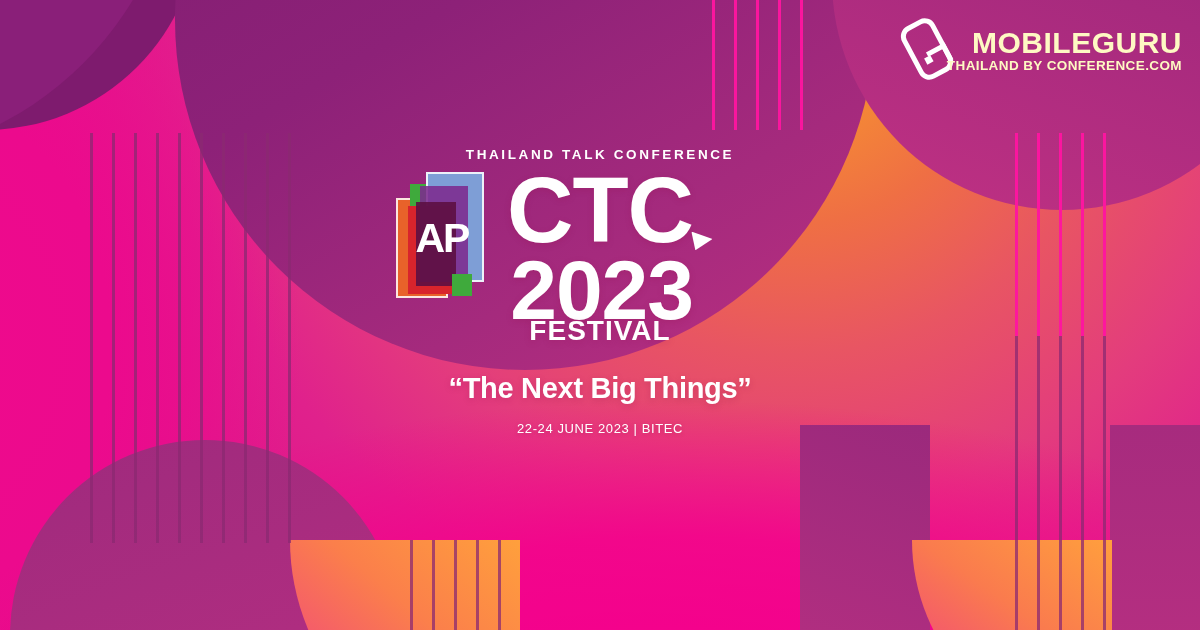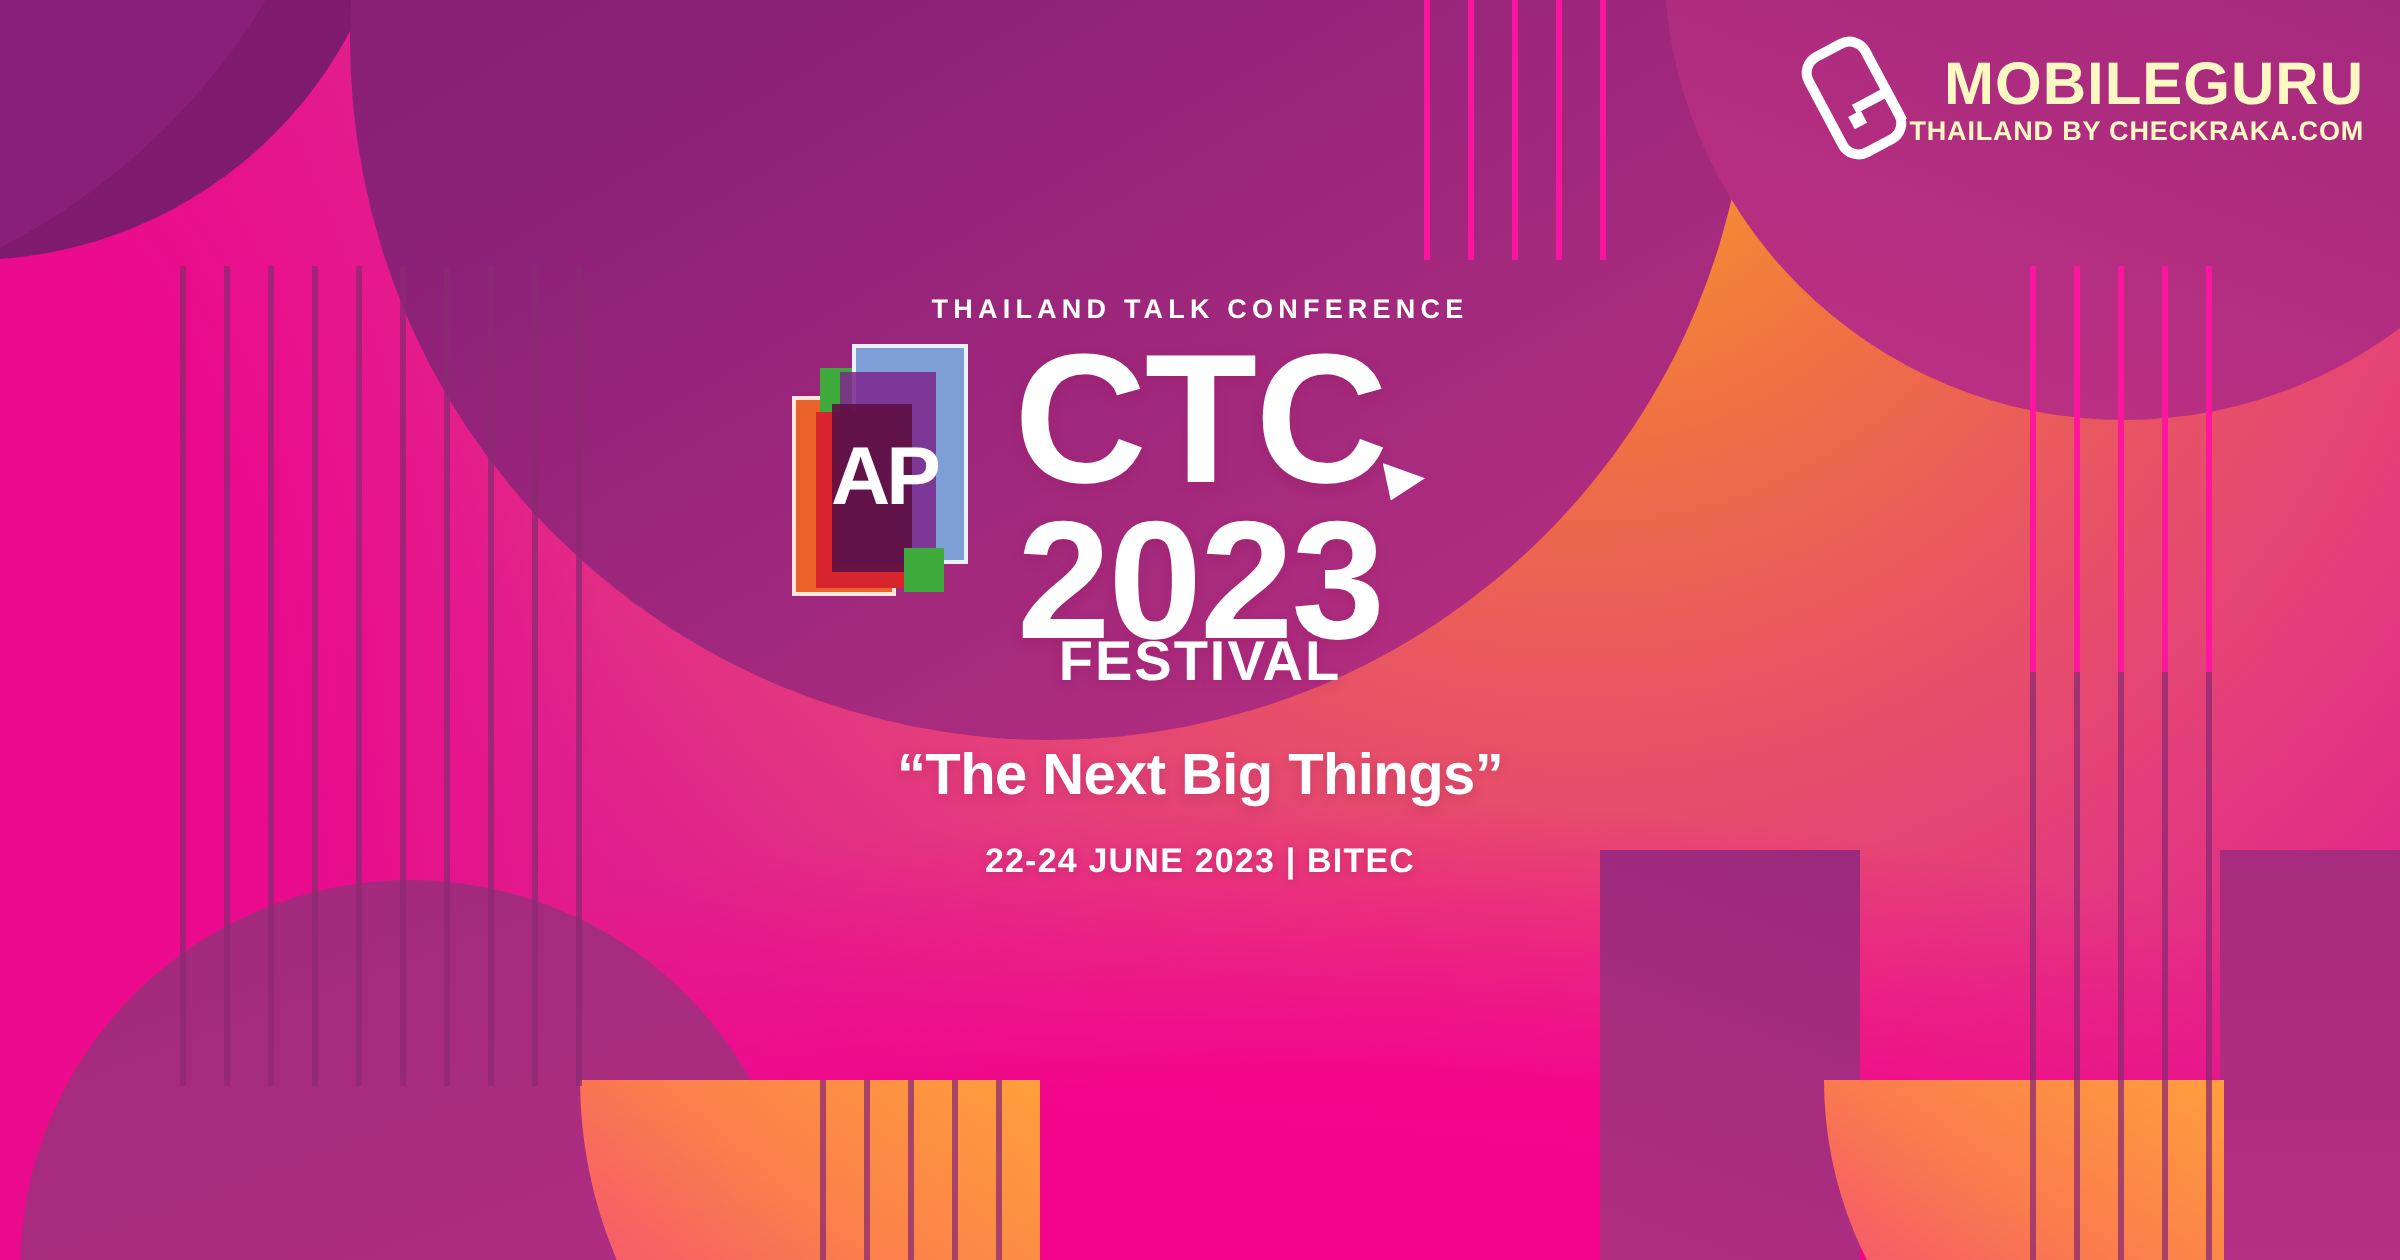--- a/index.html
+++ b/index.html
@@ -117,35 +117,36 @@
     text-align:center;color:#fff;
   }
   #ctc-kicker{
     position:absolute;left:50%;transform:translateX(-50%);top:147px;
     font-size:13.5px;font-weight:700;letter-spacing:2.6px;white-space:nowrap;
   }
   #ctc-wordmark{
     position:absolute;left:50%;transform:translateX(-50%);top:166px;
     font-size:92px;font-weight:700;letter-spacing:-1px;line-height:.96;
     text-shadow:0 2px 6px rgba(150,20,80,.25);
+    text-align:right;
   }
   #ctc-wordmark .ctc-line2{display:block;font-size:84px;letter-spacing:-1px;margin-top:-4px;}
   #ctc-festival{
     position:absolute;left:50%;transform:translateX(-50%);top:315px;
     font-size:28px;font-weight:700;letter-spacing:1px;
     text-shadow:0 2px 6px rgba(150,20,80,.25);
   }
   #ctc-tagline{
     position:absolute;left:50%;transform:translateX(-50%);top:372px;
     font-size:29px;font-weight:700;letter-spacing:-0.3px;white-space:nowrap;
     text-shadow:0 2px 6px rgba(150,20,80,.28);
   }
   #ctc-date{
     position:absolute;left:50%;transform:translateX(-50%);top:421px;
-    font-size:17px;font-weight:700;letter-spacing:.6px;white-space:nowrap;
+    font-size:13px;font-weight:400;letter-spacing:.6px;white-space:nowrap;
     text-shadow:0 1px 4px rgba(150,20,80,.3);
   }
 
   
   #c-tail{
     position:absolute;left:690px;top:233px;width:22px;height:18px;
     background:#fff;clip-path:polygon(0 0,100% 25%,30% 100%);
     transform:rotate(8deg);
   }
 
@@ -249,16 +250,16 @@
     <div id="brand-icon">
       <svg width="66" height="66" viewBox="0 0 66 66" aria-hidden="true">
         <g transform="rotate(-28 33 33)">
           <rect x="17" y="6" width="32" height="54" rx="9" ry="9" fill="none" stroke="#ffffff" stroke-width="5"></rect>
           <path d="M33 38 H49 V52" fill="none" stroke="#ffffff" stroke-width="5" stroke-linecap="square"></path>
           <rect x="26" y="40" width="7" height="7" fill="#ffffff"></rect>
         </g>
       </svg>
     </div>
     <div id="brand-mobileguru">MOBILEGURU</div>
-    <div id="brand-sub">THAILAND BY CHECKRAKA.COM</div>
+    <div id="brand-sub">THAILAND BY CONFERENCE.COM</div>
   </div>
 
 </div>
 
 </body></html>

